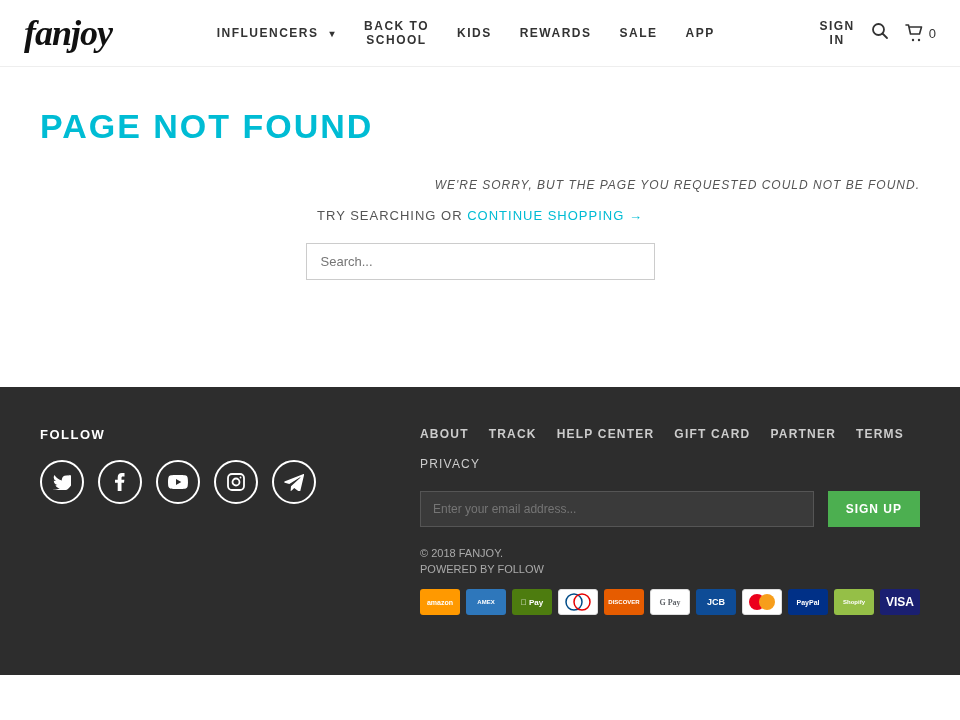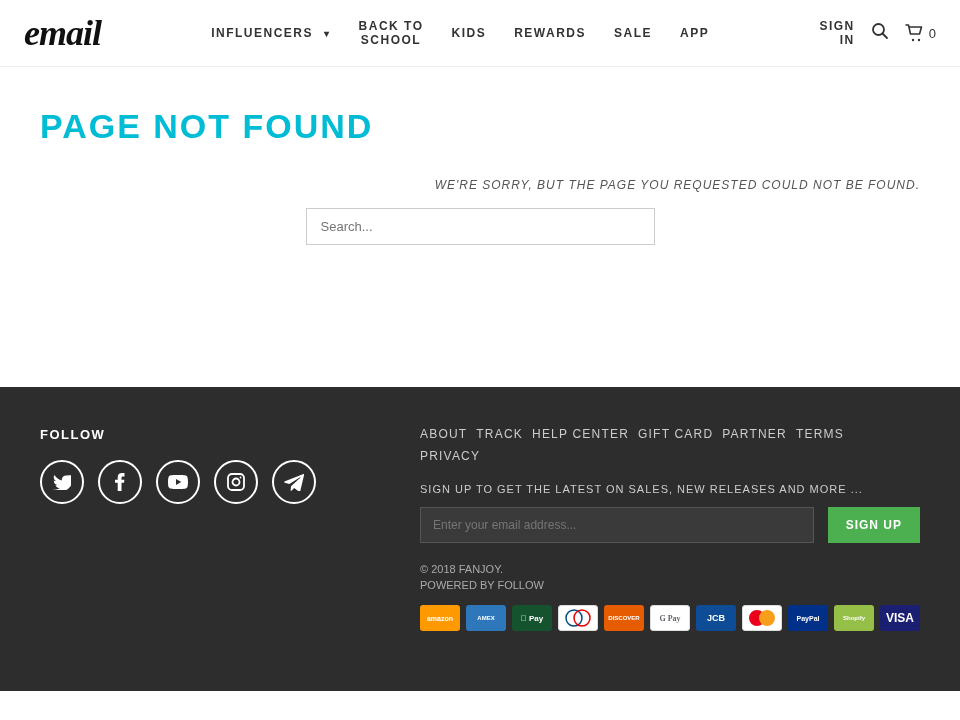--- a/index.html
+++ b/index.html
@@ -54,21 +54,21 @@
       align-items: center;
       gap: 16px;
     }
     .sign-in {
       font-size: 12px;
       letter-spacing: 1.5px;
       color: #333;
       text-transform: uppercase;
       font-weight: 600;
       cursor: pointer;
-      text-align: right;
+      text-align: center;
       line-height: 1.2;
     }
     .search-icon-btn {
       cursor: pointer;
       font-size: 16px;
       color: #333;
     }
     .cart-btn {
       display: flex;
       align-items: center;
@@ -164,23 +164,24 @@
       color: #fff;
       font-size: 18px;
       cursor: pointer;
     }
     .footer-right {
       flex: 1;
       padding-left: 40px;
     }
     .footer-links-row {
       display: flex;
-      gap: 9px;
-      margin-bottom: 8px;
+      gap: 20px;
+      margin-bottom: 16px;
       flex-wrap: wrap;
+      font-weight: bold;
     }
     .footer-link {
       font-size: 12px;
       letter-spacing: 1.2px;
       color: #ccc;
       text-transform: uppercase;
       cursor: pointer;
     }
     .footer-privacy {
       font-size: 12px;
@@ -245,21 +246,21 @@
       display: flex;
       align-items: center;
       justify-content: center;
       font-size: 7px;
       font-weight: bold;
       color: #333;
       overflow: hidden;
     }
     .payment-icon.amazon { background: #ff9900; color: #fff; }
     .payment-icon.amex { background: #2e77bb; color: #fff; font-size: 6px; }
-    .payment-icon.apple { background: #14532d; color: #fff; }
+    .payment-icon.apple { background: #4d7c0f; color: #fff; }
     .payment-icon.diners { background: #fff; color: #004b87; border: 1px solid #ddd; }
     .payment-icon.discover { background: #e65c00; color: #fff; font-size: 6px; }
     .payment-icon.gpay { background: #fff; color: #5f6368; border: 1px solid #ddd; font-size: 6px; }
     .payment-icon.jcb { background: #0e4c96; color: #fff; font-size: 9px; }
     .payment-icon.master { background: #fff; border: 1px solid #ddd; }
     .payment-icon.paypal { background: #003087; color: #fff; font-size: 6px; }
     .payment-icon.shopify { background: #95bf47; color: #fff; font-size: 7px; }
     .payment-icon.visa { background: #1a1f71; color: #fff; font-size: 12px; }
 
     
@@ -273,21 +274,21 @@
       border-radius: 50%;
     }
     .mc-red { background: #eb001b; }
     .mc-orange { background: #f79e1b; margin-left: -6px; }
   </style>
 </head>
 <body>
 
 <header class="header">
   <a class="header-logo">
-    <span style="font-family: cursive; font-size: 36px; font-weight: bold; color: #111; font-style: italic;">email</span>
+    <span style="font-family: cursive; font-size: 36px; font-weight: bold; color: #111; font-style: italic;">fanjoy</span>
   </a>
 
   <nav class="header-nav">
     <div class="nav-item nav-item-dropdown">
       <span>INFLUENCERS</span>
       <span class="arrow">▾</span>
     </div>
     <div class="nav-item" style="text-align:center; line-height:1.2;">
       <span>BACK TO<br>SCHOOL</span>
     </div>
@@ -324,20 +325,26 @@
       <span>0</span>
     </div>
   </div>
 </header>
 
 <main class="main-content">
   <h1 class="page-not-found-title">PAGE NOT FOUND</h1>
 
   <p class="sorry-text">WE'RE SORRY, BUT THE PAGE YOU REQUESTED COULD NOT BE FOUND.</p>
 
+  <p class="try-searching">
+    <span>TRY SEARCHING OR</span>
+    <a href="#">
+      <span>CONTINUE SHOPPING →</span>
+    </a>
+  </p>
 
   <div class="search-wrapper">
     <input class="search-input" type="text" placeholder="Search..." style="">
   </div>
 </main>
 
 <footer class="footer">
   <div class="footer-top">
 
     <div class="footer-left">
@@ -376,21 +383,20 @@
     <div class="footer-right">
       <div class="footer-links-row">
         <span class="footer-link">ABOUT</span>
         <span class="footer-link">TRACK</span>
         <span class="footer-link">HELP CENTER</span>
         <span class="footer-link">GIFT CARD</span>
         <span class="footer-link">PARTNER</span>
         <span class="footer-link">TERMS</span>
       </div>
       <div class="footer-privacy">PRIVACY</div>
-      <div class="newsletter-label">SIGN UP TO GET THE LATEST ON SALES, NEW RELEASES AND MORE ...</div>
       <div class="newsletter-form">
         <input class="email-input" type="email" placeholder="Enter your email address..." style="">
         <button class="signup-btn">SIGN UP</button>
       </div>
       <div class="copyright-text">© 2018 FANJOY.</div>
       <div class="powered-text">POWERED BY FOLLOW</div>
       <div class="payment-icons">
         <div class="payment-icon amazon">amazon</div>
         <div class="payment-icon amex">AMEX</div>
         <div class="payment-icon apple" style="font-size:8px;"> Pay</div>

